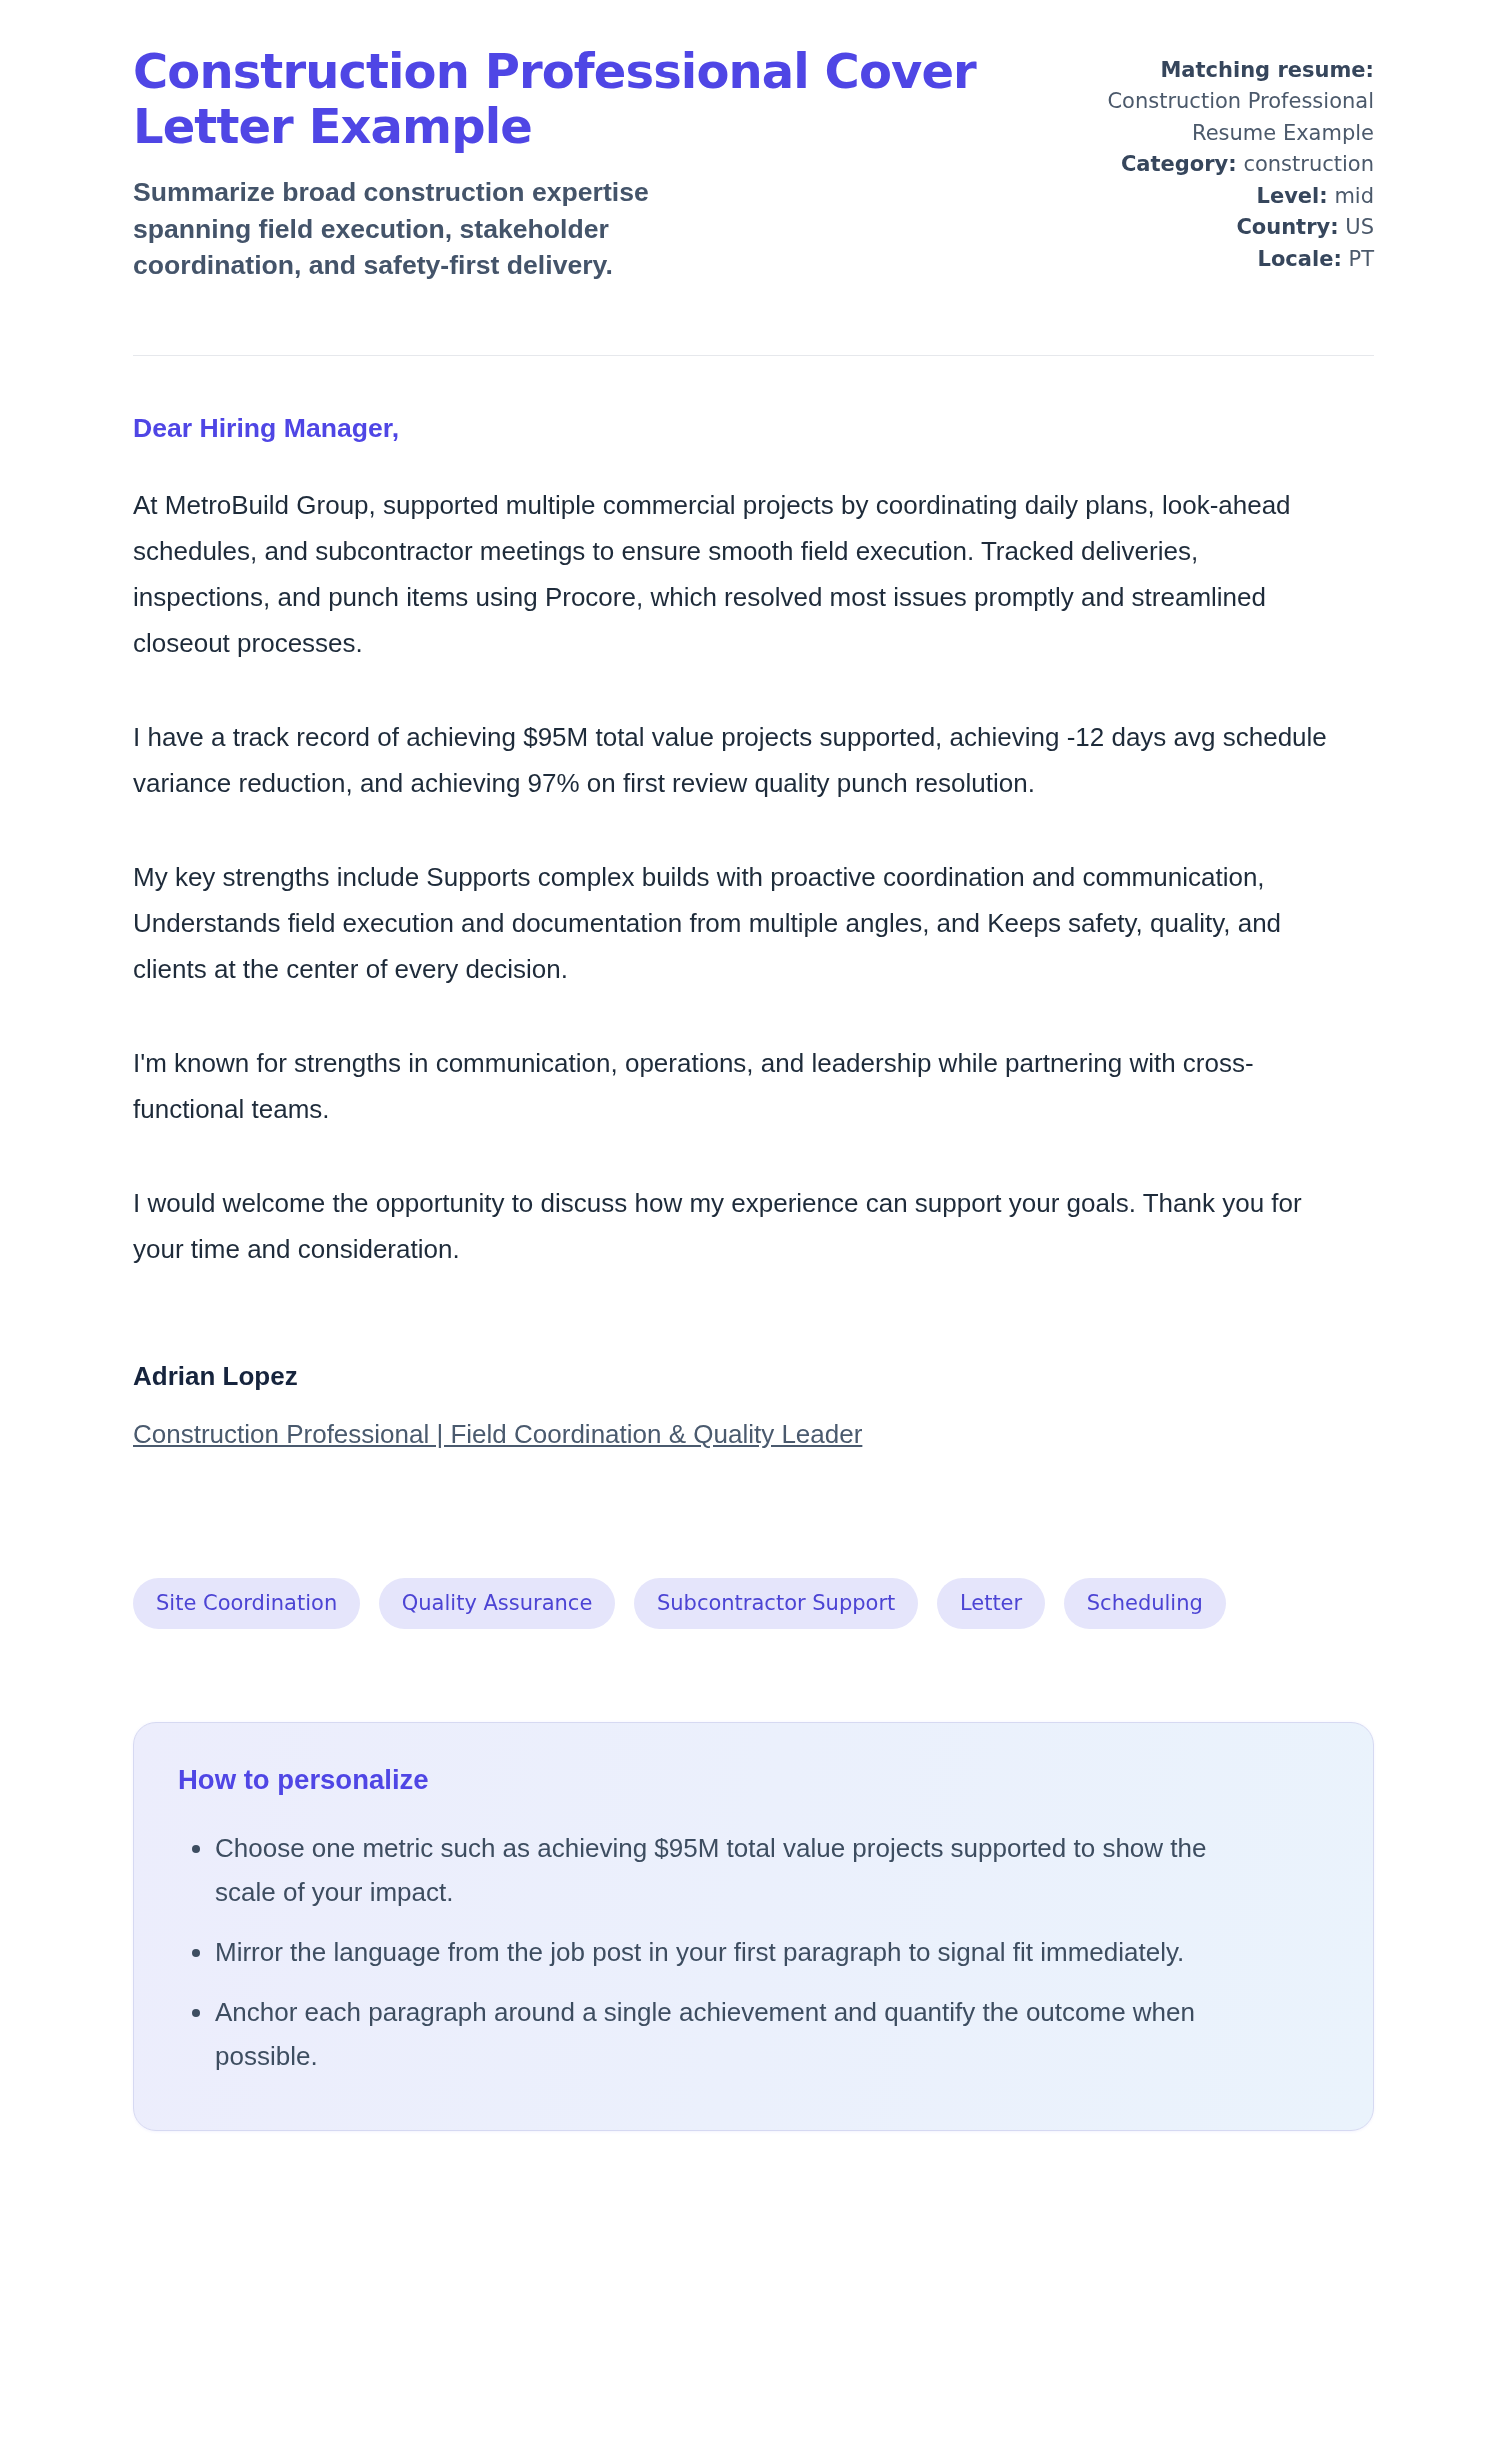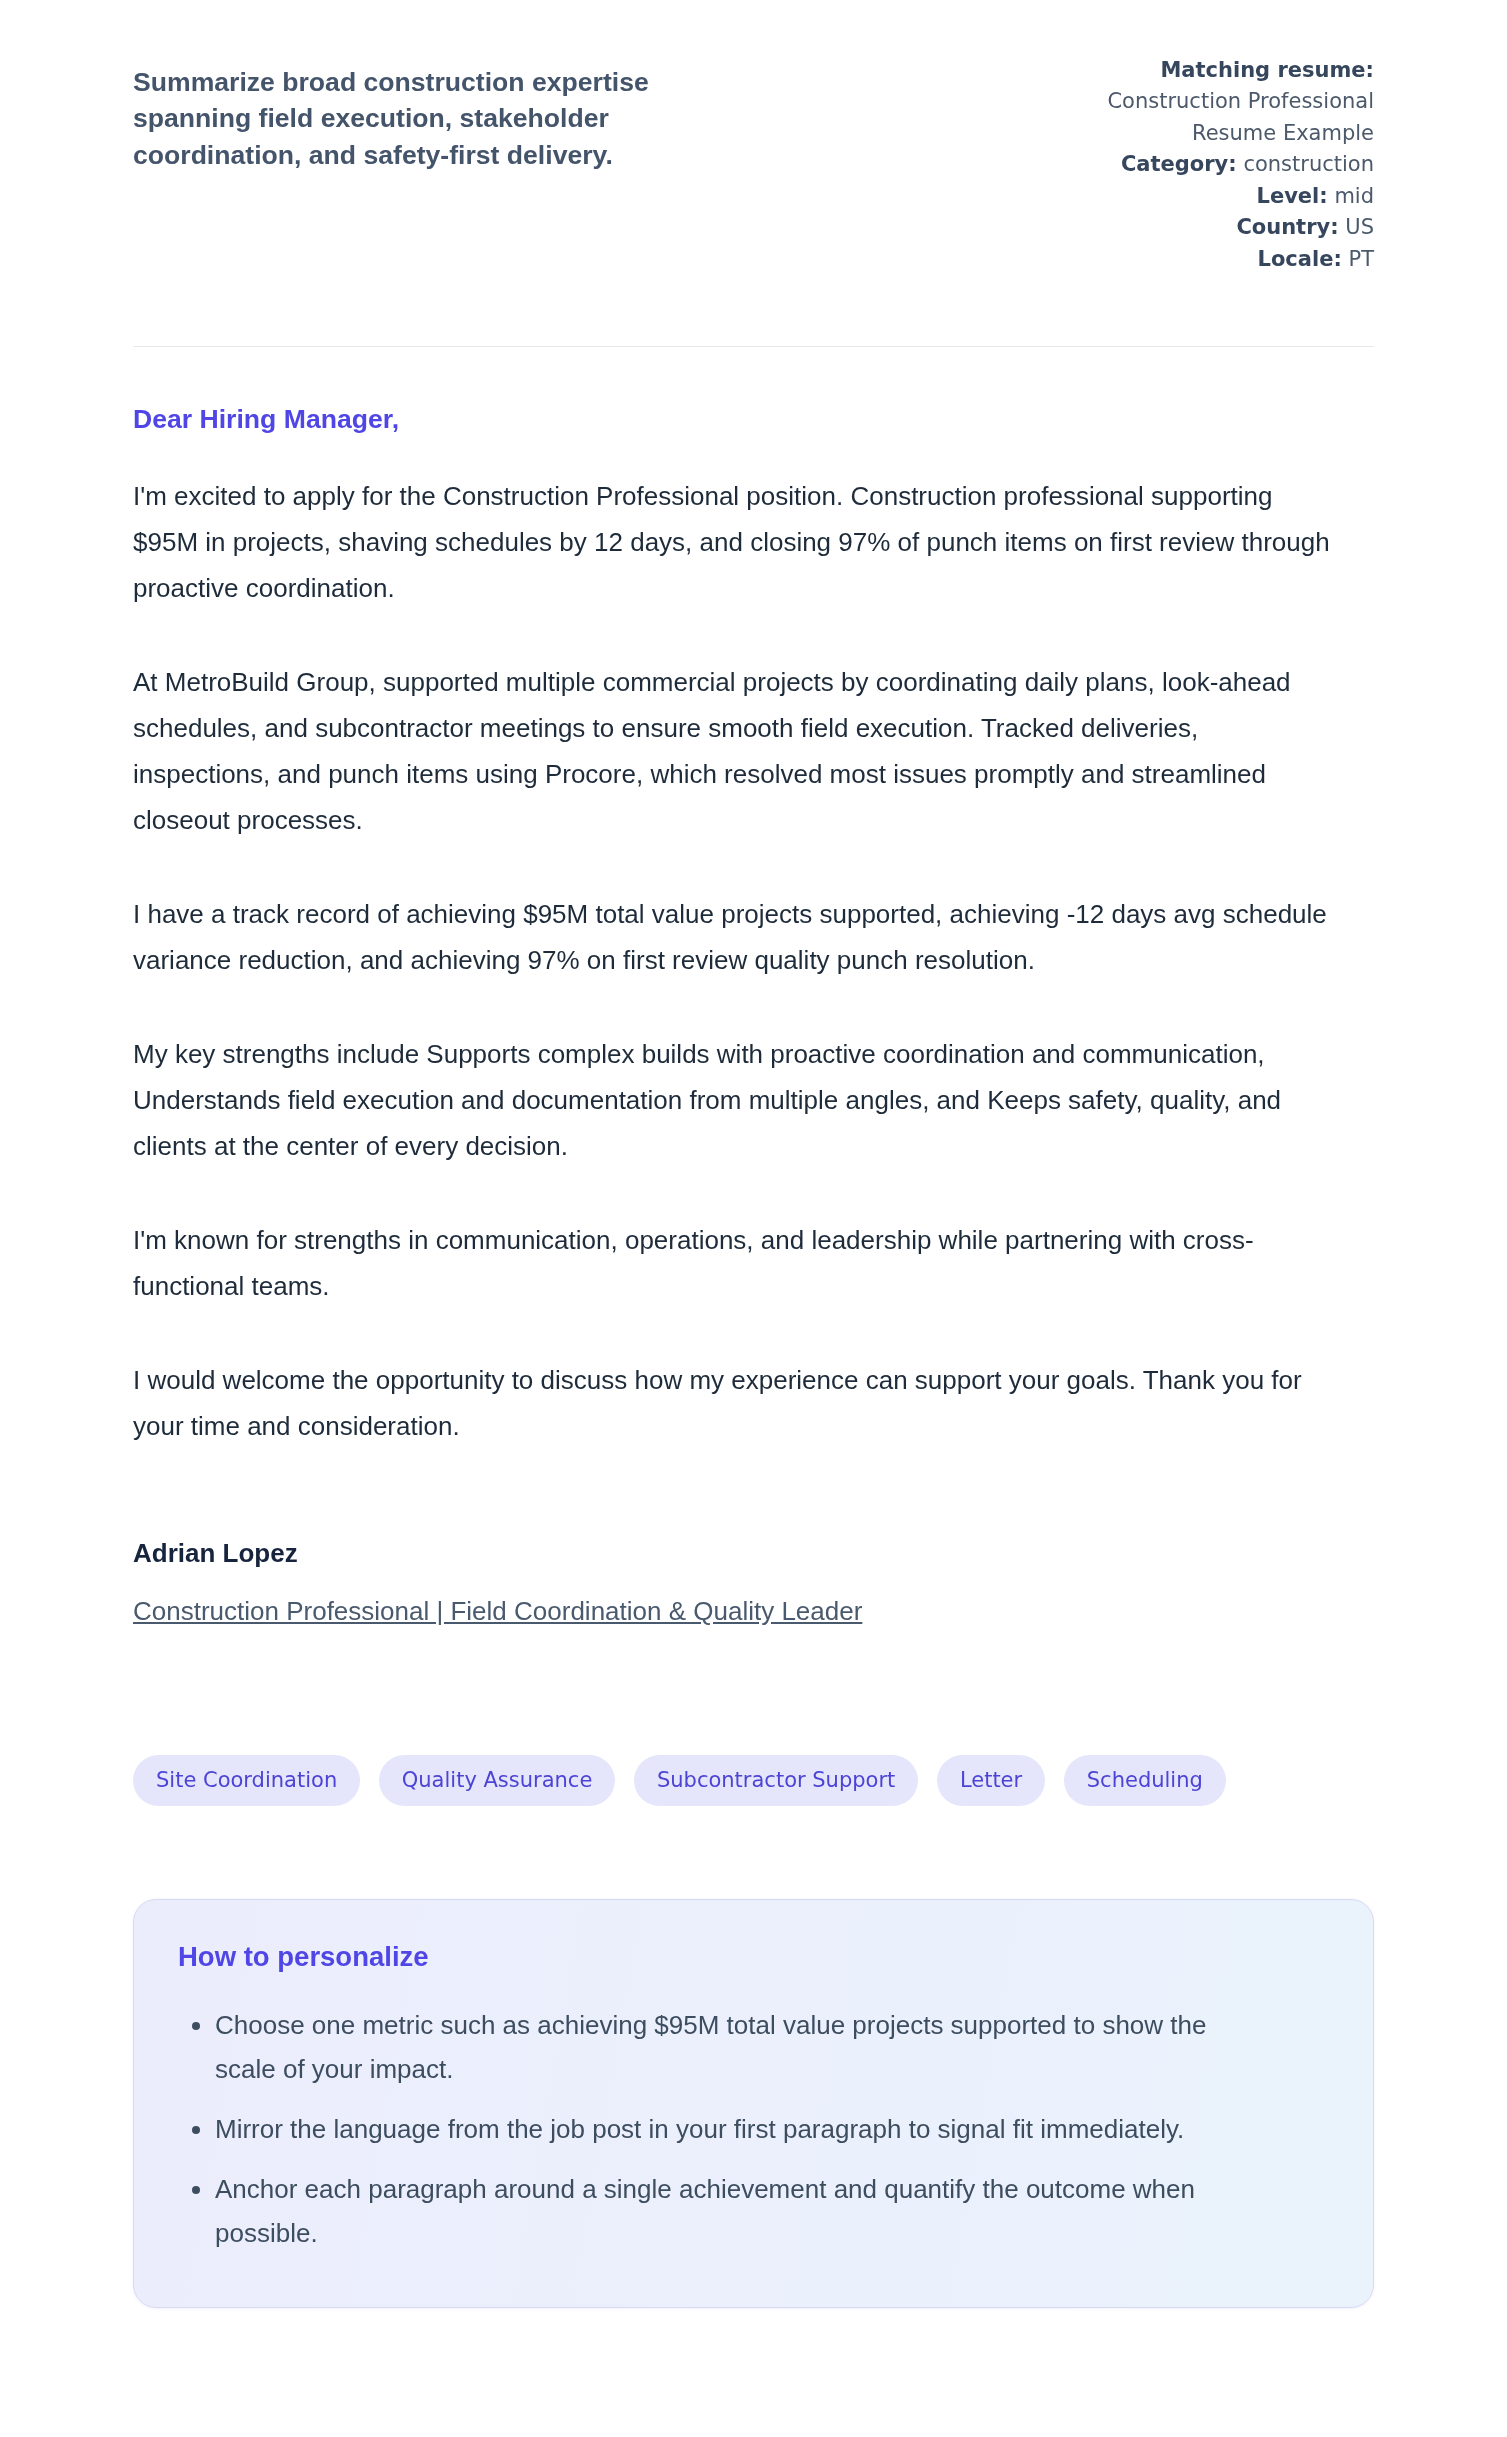--- a/index.html
+++ b/index.html
@@ -142,20 +142,21 @@
   .tips li:last-child { margin-bottom: 0; }
   .tips li::marker { color: #3d4d60; }
 </style>
 </head>
 <body>
 
 <div class="page">
 
   <div class="header">
     <div class="header-left">
+      <h1 class="page-title">Construction Professional Cover Letter Example</h1>
       <div class="page-subtitle">Summarize broad construction expertise spanning field execution, stakeholder coordination, and safety-first delivery.</div>
     </div>
     <div class="meta">
       <div>
         <span class="label">Matching resume:</span>
       </div>
       <div>Construction Professional Resume Example</div>
       <div>
         <span class="label">Category:</span>
         <span>construction</span>
@@ -173,21 +174,20 @@
         <span>PT</span>
       </div>
     </div>
   </div>
 
   <hr class="divider">
 
   <div class="salutation">Dear Hiring Manager,</div>
 
   <div class="letter-body">
-    <p class="para">I'm excited to apply for the Construction Professional position. Construction professional supporting $95M in projects, shaving schedules by 12 days, and closing 97% of punch items on first review through proactive coordination.</p>
     <p class="para">At MetroBuild Group, supported multiple commercial projects by coordinating daily plans, look-ahead schedules, and subcontractor meetings to ensure smooth field execution. Tracked deliveries, inspections, and punch items using Procore, which resolved most issues promptly and streamlined closeout processes.</p>
     <p class="para">I have a track record of achieving $95M total value projects supported, achieving -12 days avg schedule variance reduction, and achieving 97% on first review quality punch resolution.</p>
     <p class="para">My key strengths include Supports complex builds with proactive coordination and communication, Understands field execution and documentation from multiple angles, and Keeps safety, quality, and clients at the center of every decision.</p>
     <p class="para">I'm known for strengths in communication, operations, and leadership while partnering with cross-functional teams.</p>
     <p class="para">I would welcome the opportunity to discuss how my experience can support your goals. Thank you for your time and consideration.</p>
   </div>
 
   <div class="signature-name">Adrian Lopez</div>
   <div class="signature-title">Construction Professional | Field Coordination &amp; Quality Leader</div>
 

